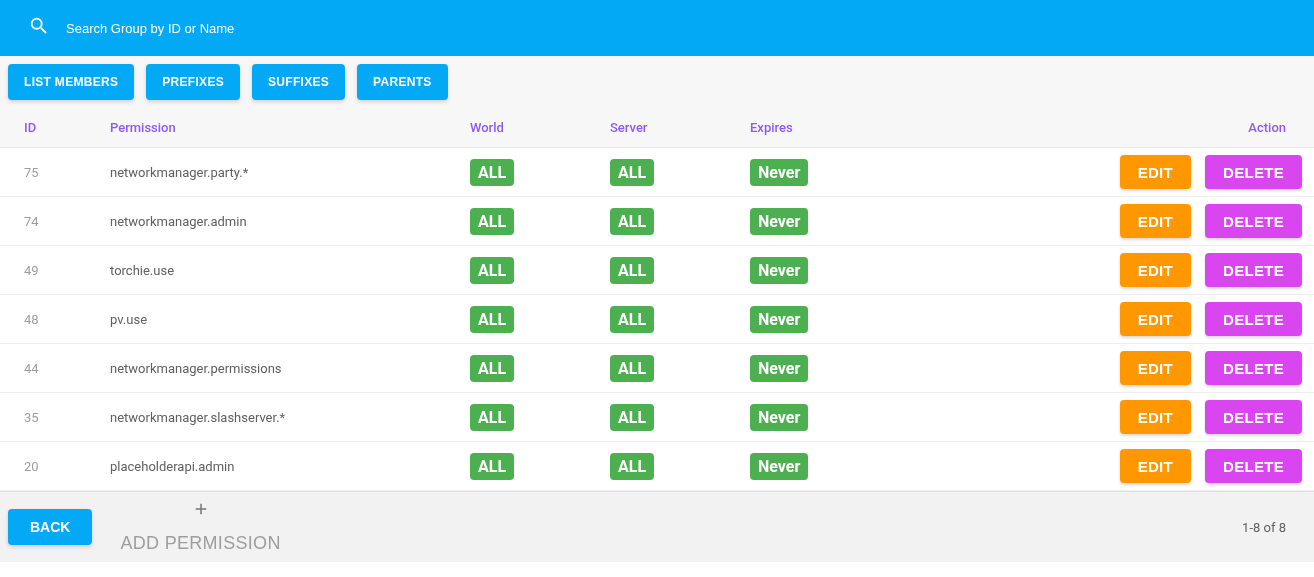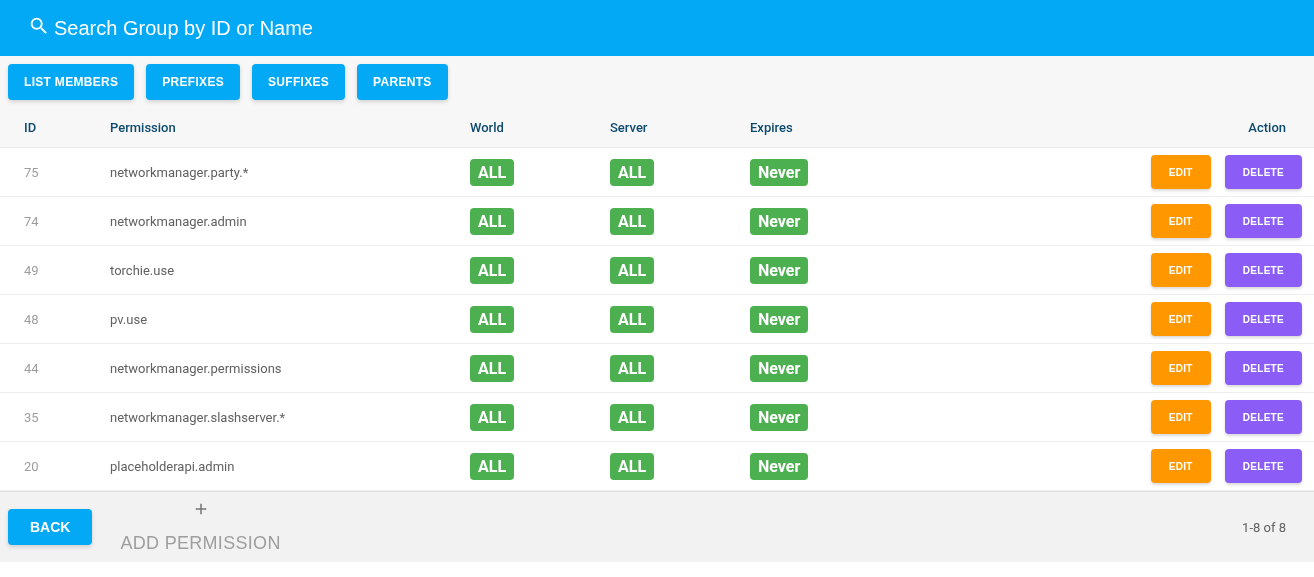--- a/index.html
+++ b/index.html
@@ -12,22 +12,22 @@
       align-items: center;
       padding: 0 28px;
       color: #fff;
     }
     .search-bar svg { width: 22px; height: 22px; fill: #fff; flex-shrink: 0; }
     .search-input {
       background: transparent;
       border: none;
       outline: none;
       color: #7f1d1d;
-      font-size: 20px;
-      margin-left: 4px;
+      font-size: 13px;
+      margin-left: 16px;
       flex: 1;
     }
     .search-input::placeholder { color: #fff; opacity: 1; }
 
     .tabs {
       padding: 8px 8px;
       display: flex;
       gap: 12px;
       background: #f7f7f7;
     }
@@ -43,21 +43,21 @@
       letter-spacing: 0.3px;
       cursor: pointer;
       box-shadow: 0 2px 4px rgba(0,0,0,0.15);
     }
 
     table { width: 100%; border-collapse: collapse; }
     thead th {
       text-align: left;
       font-size: 13px;
       font-weight: 500;
-      color: #0c4a6e;
+      color: #8b5cf6;
       padding: 12px 10px;
       border-bottom: 1px solid #e8e8e8;
       background: #f7f7f7;
     }
     thead th:first-child { padding-left: 24px; width: 100px; }
     thead th.col-action { text-align: right; padding-right: 28px; }
     tbody tr { border-bottom: 1px solid #eee; }
     tbody td {
       font-size: 13px;
       color: #616161;
@@ -76,33 +76,33 @@
       font-weight: 700;
       padding: 4px 8px;
       border-radius: 4px;
       min-width: 36px;
       text-align: center;
     }
 
     .btn-edit, .btn-delete {
       display: inline-block;
       color: #fff;
-      font-size: 10px;
+      font-size: 15px;
       font-weight: 700;
       letter-spacing: 0.3px;
       border: none;
       border-radius: 4px;
       height: 34px;
       padding: 0 18px;
       cursor: pointer;
       box-shadow: 0 2px 3px rgba(0,0,0,0.15);
       vertical-align: middle;
     }
     .btn-edit { background: #ff9800; margin-right: 14px; }
-    .btn-delete { background: #8b5cf6; }
+    .btn-delete { background: #d946ef; }
 
     .footer {
       display: flex;
       align-items: center;
       padding: 8px 8px;
       background: #f2f2f2;
       border-top: 1px solid #e0e0e0;
     }
     .btn-back {
       background: #03a9f4;

